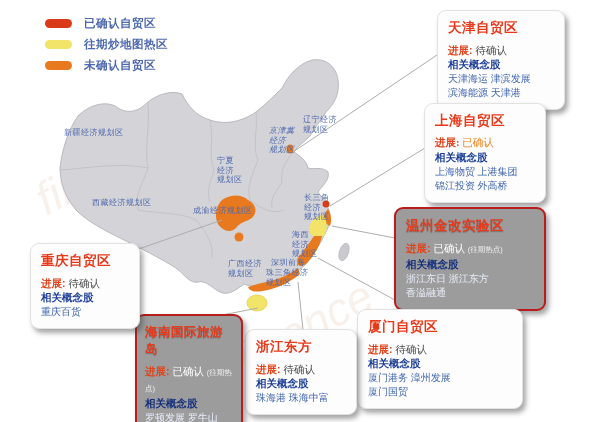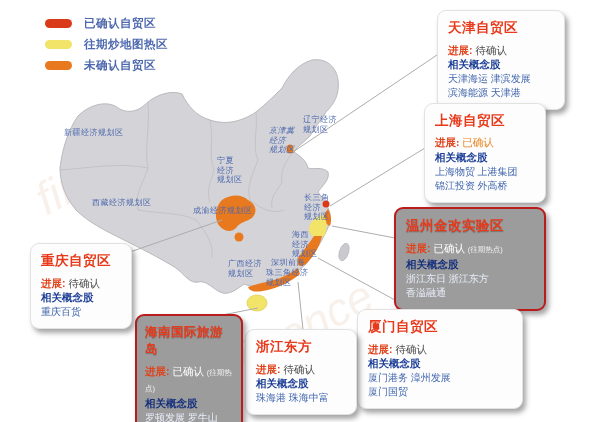--- a/index.html
+++ b/index.html
@@ -195,21 +195,21 @@
     <div class="c-row">
       <span class="c-plabel">进展:</span>
       <span class="c-pvalue confirmed">已确认</span>
       <span class="c-note">(往期热点)</span>
     </div>
     <div class="c-stocks-label">相关概念股</div>
     <div class="c-stock">罗顿发展 罗牛山</div>
 
   </div>
 
-  <div class="callout" style="left:30px;top:243px;width:102px;">
+  <div class="callout" style="left:30px;top:243px;width:110px;">
     <div class="c-title">重庆自贸区</div>
     <div class="c-row">
       <span class="c-plabel">进展:</span>
       <span class="c-pvalue pending">待确认</span>
     </div>
     <div class="c-stocks-label">相关概念股</div>
     <div class="c-stock">重庆百货</div>
   </div>
 
 </div>

